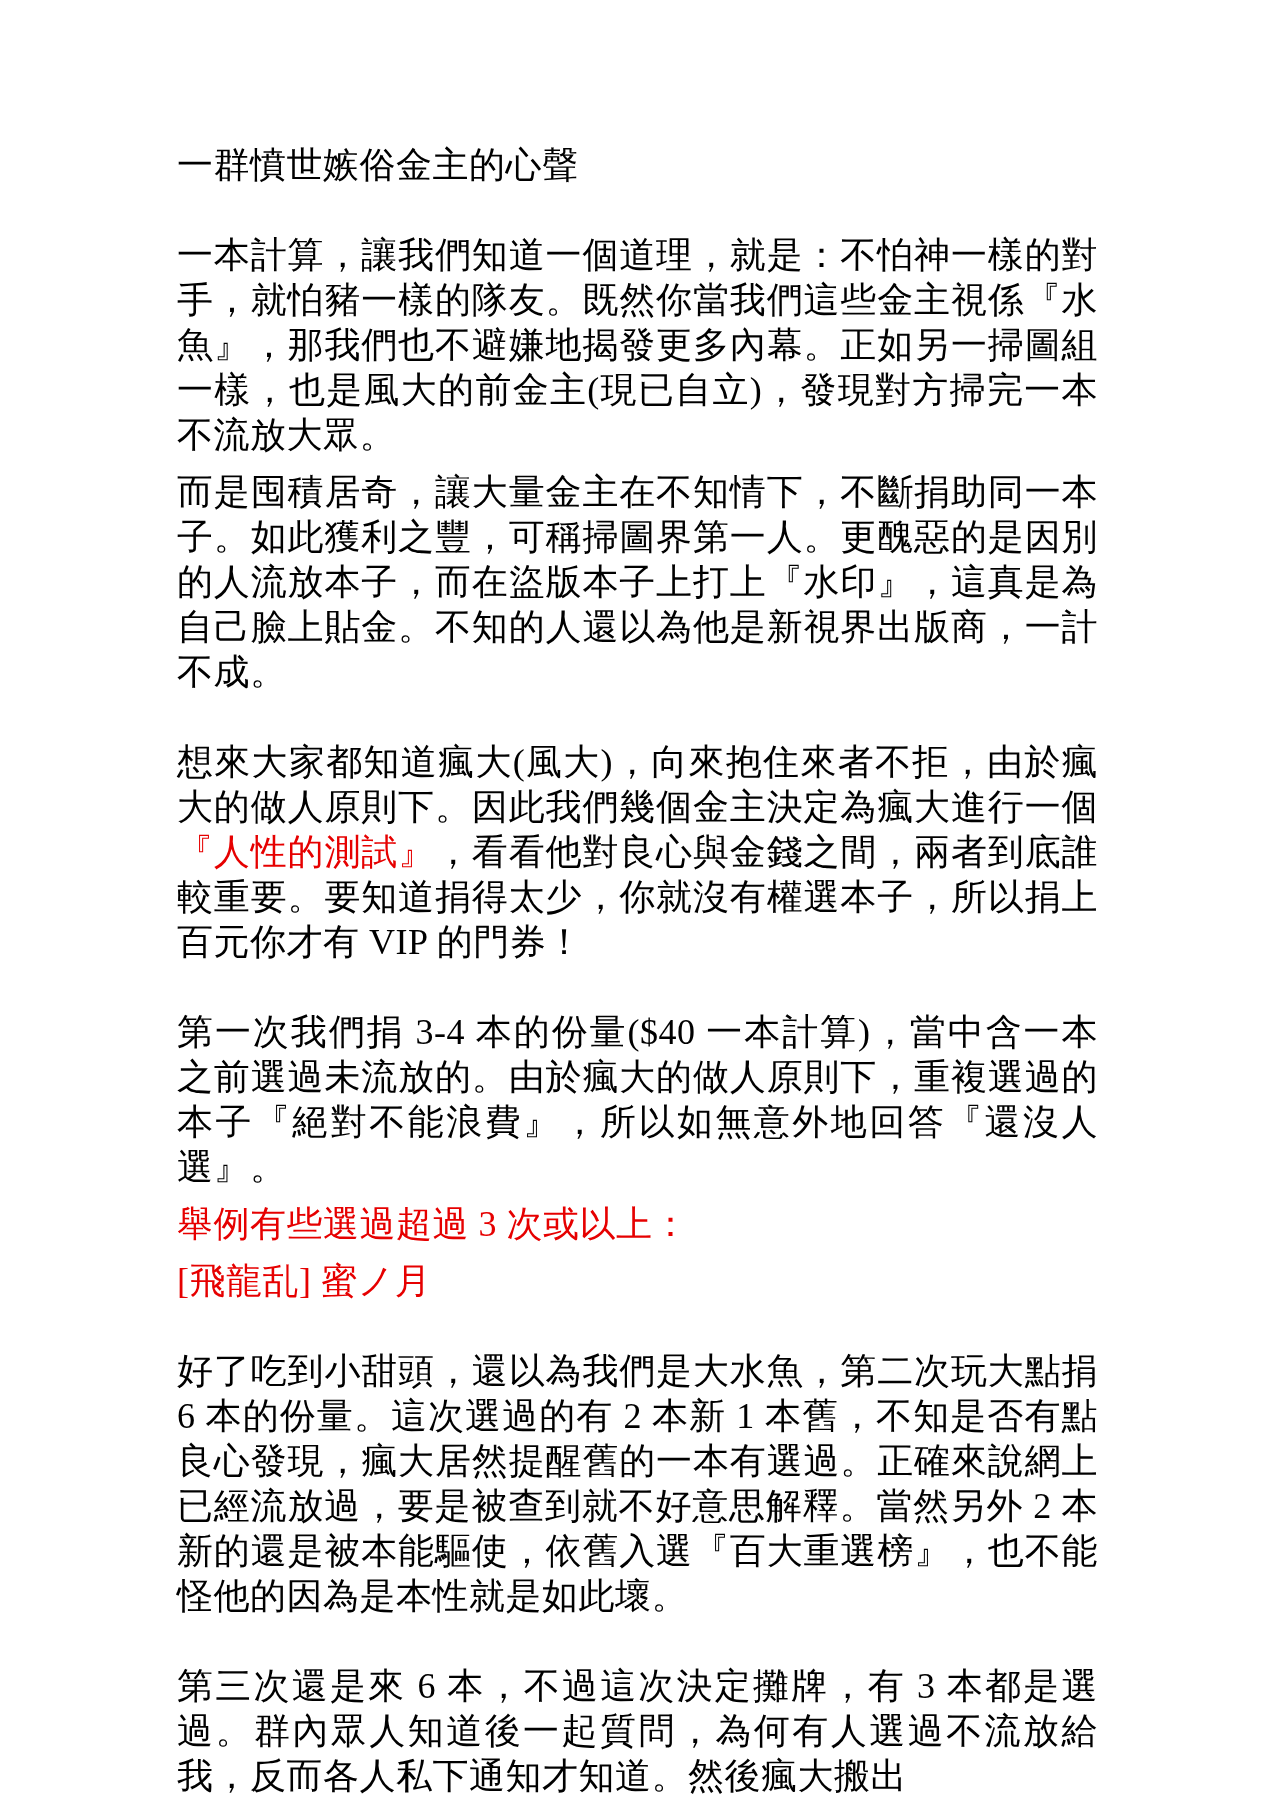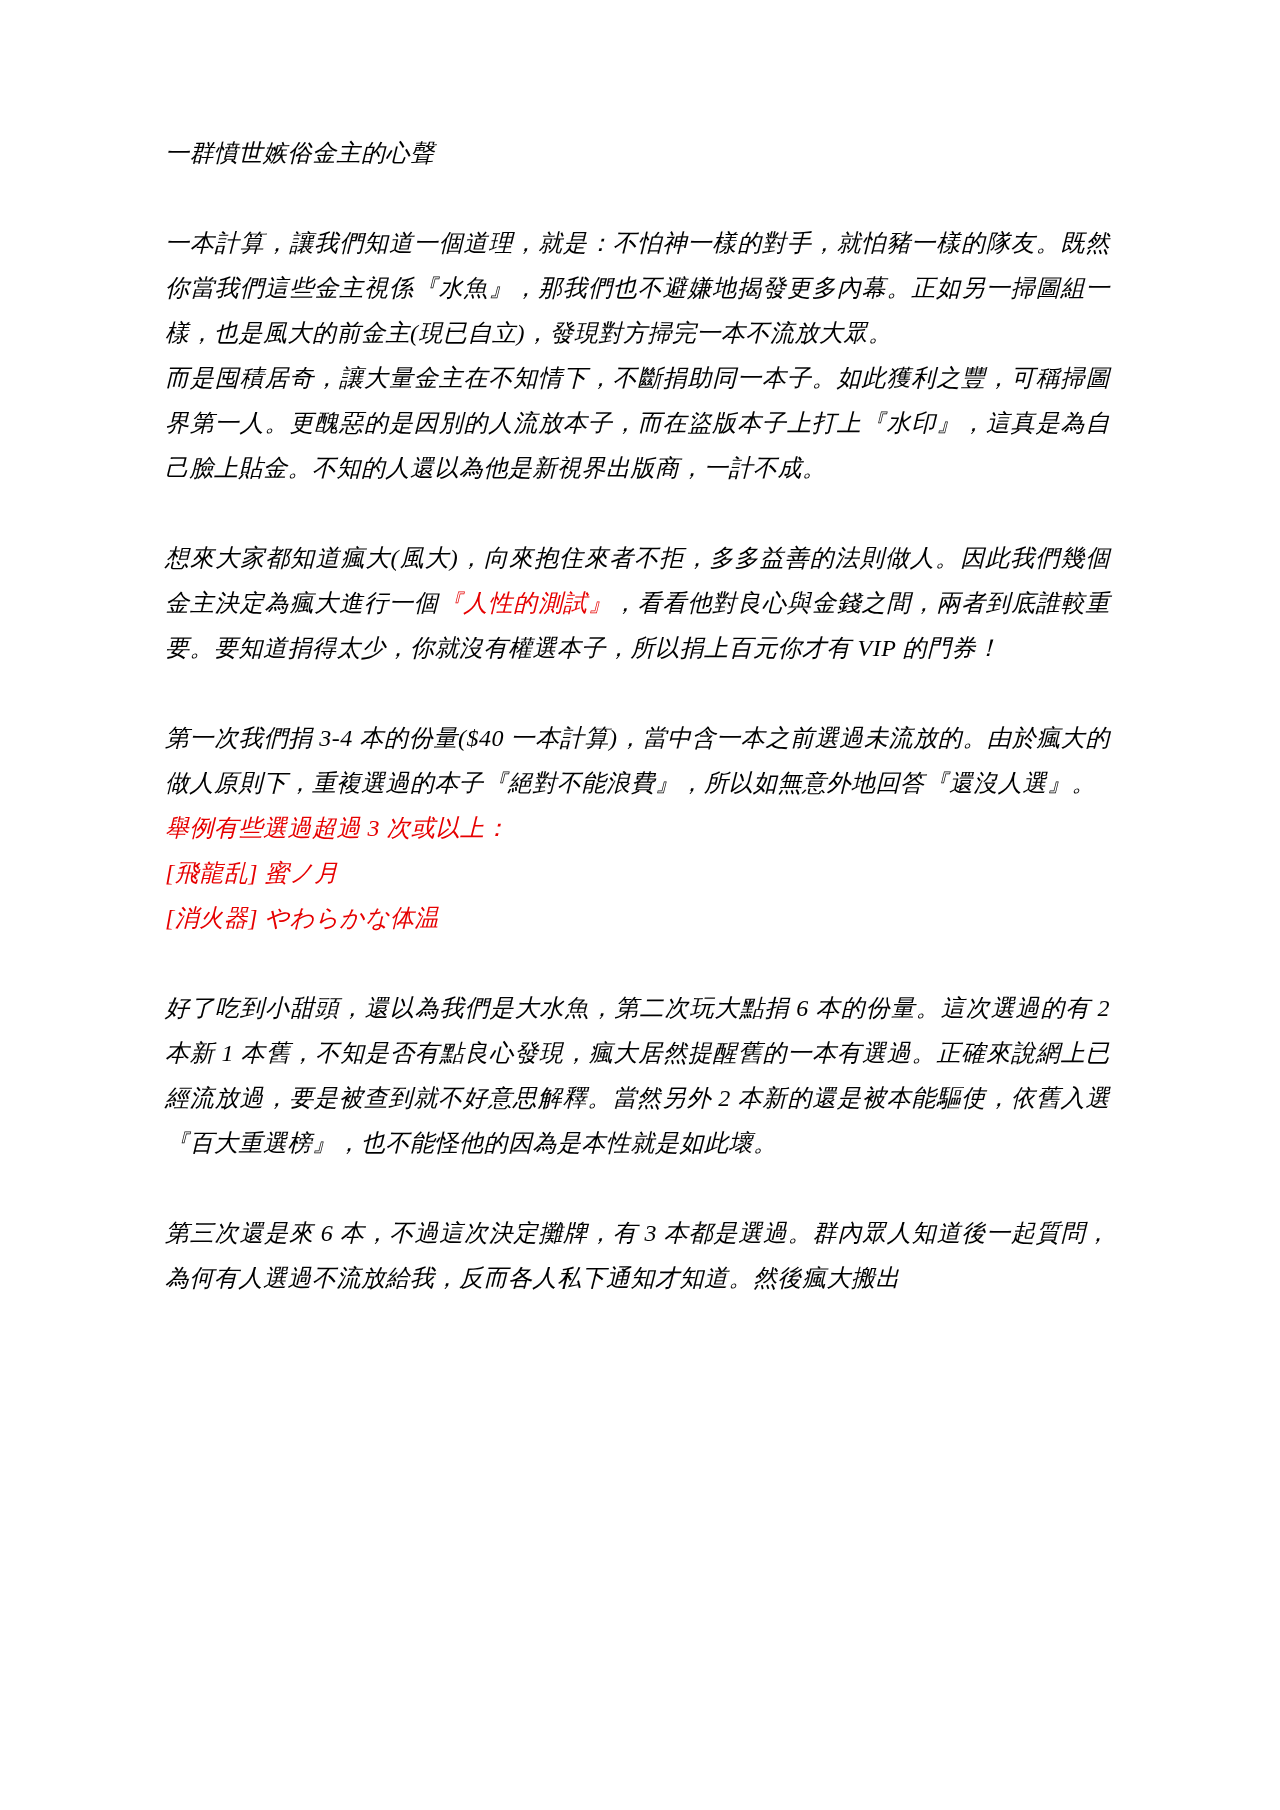--- a/index.html
+++ b/index.html
@@ -17,42 +17,40 @@
     box-sizing: border-box;
     width: 1280px;
     min-height: 1810px;
     padding: 131px 170px 60px 165px;
     background: var(--paper, #ffffff);
   }
   .doc-body {
     width: 945px;
   }
   .para {
-    margin: 0;
-    font-size: 24px;
+    margin: 12px;
+    font-size: 36px;
     line-height: 45px;
     text-align: justify;
     letter-spacing: 0.5px;
-    font-style: italic;
   }
   .para.gap {
     margin-top: 45px;
   }
   .run { color: var(--ink, #000000); }
   .run.red { color: var(--red, #e60000); }
 </style>
 </head>
 <body>
 
 <div class="page">
   <div class="doc-body">
       <p class="para"><span class="run">一群憤世嫉俗金主的心聲</span></p>
       <p class="para gap"><span class="run">一本計算，讓我們知道一個道理，就是：不怕神一樣的對手，就怕豬一樣的隊友。既然你當我們這些金主視係『水魚』，那我們也不避嫌地揭發更多內幕。正如另一掃圖組一樣，也是風大的前金主(現已自立)，發現對方掃完一本不流放大眾。</span></p>
       <p class="para"><span class="run">而是囤積居奇，讓大量金主在不知情下，不斷捐助同一本子。如此獲利之豐，可稱掃圖界第一人。更醜惡的是因別的人流放本子，而在盜版本子上打上『水印』，這真是為自己臉上貼金。不知的人還以為他是新視界出版商，一計不成。</span></p>
-      <p class="para gap"><span class="run">想來大家都知道瘋大(風大)，向來抱住來者不拒，多多益善的法則做人。因此我們幾個金主決定為瘋大進行一個</span><span class="run red">『人性的測試』</span><span class="run">，看看他對良心與金錢之間，兩者到底誰較重要。要知道捐得太少，你就沒有權選本子，所以捐上百元你才有 VIP 的門券！</span></p>
+      <p class="para gap"><span class="run">想來大家都知道瘋大(風大)，向來抱住來者不拒，由於瘋大的做人原則下。因此我們幾個金主決定為瘋大進行一個</span><span class="run red">『人性的測試』</span><span class="run">，看看他對良心與金錢之間，兩者到底誰較重要。要知道捐得太少，你就沒有權選本子，所以捐上百元你才有 VIP 的門券！</span></p>
       <p class="para gap"><span class="run">第一次我們捐 3-4 本的份量($40 一本計算)，當中含一本之前選過未流放的。由於瘋大的做人原則下，重複選過的本子『絕對不能浪費』，所以如無意外地回答『還沒人選』。</span></p>
       <p class="para"><span class="run red">舉例有些選過超過 3 次或以上：</span></p>
       <p class="para"><span class="run red">[飛龍乱] 蜜ノ月</span></p>
-      <p class="para"><span class="run red">[消火器] やわらかな体温</span></p>
       <p class="para gap"><span class="run">好了吃到小甜頭，還以為我們是大水魚，第二次玩大點捐 6 本的份量。這次選過的有 2 本新 1 本舊，不知是否有點良心發現，瘋大居然提醒舊的一本有選過。正確來說網上已經流放過，要是被查到就不好意思解釋。當然另外 2 本新的還是被本能驅使，依舊入選『百大重選榜』，也不能怪他的因為是本性就是如此壞。</span></p>
       <p class="para gap"><span class="run">第三次還是來 6 本，不過這次決定攤牌，有 3 本都是選過。群內眾人知道後一起質問，為何有人選過不流放給我，反而各人私下通知才知道。然後瘋大搬出</span></p>
     </div>
 </div>
 
 </body></html>

